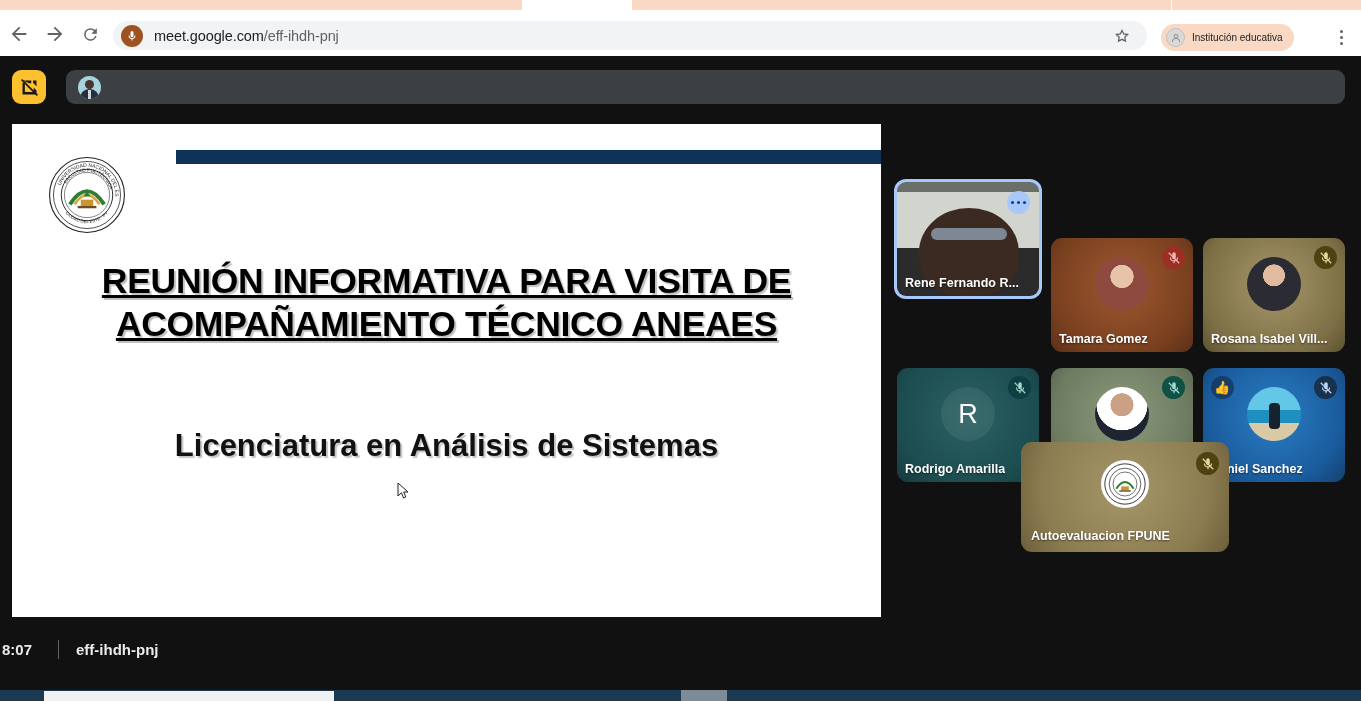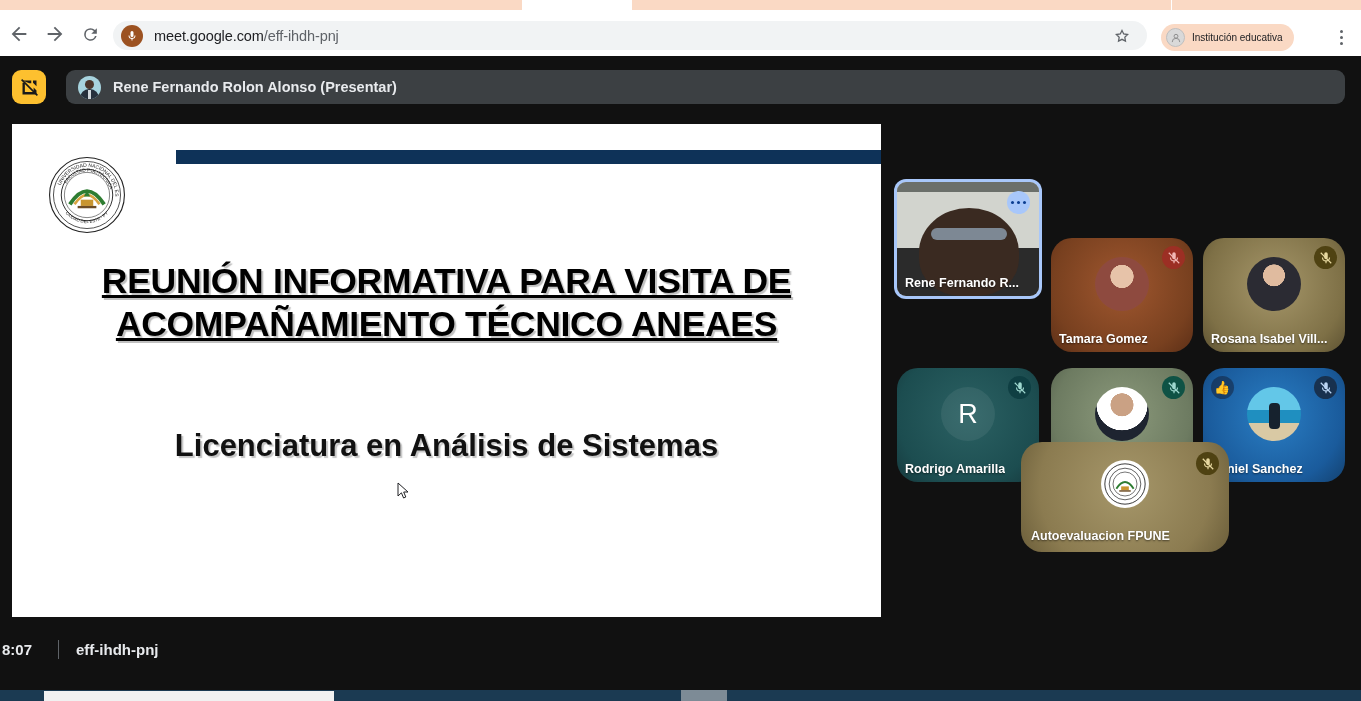--- a/index.html
+++ b/index.html
@@ -139,21 +139,21 @@
     background: #0e3258; display: flex; align-items: center; justify-content: flex-end;
   }
   .slide-footer span { font-size: 13.5px; font-weight: bold; color: #ffffff; margin-right: 8px; }
   .slide-cursor {
     position: absolute; left: 385px; top: 358px; width: 12px; height: 18px;
   }
 
   
   .tile {
     position: absolute; width: 142px; height: 114px;
-    border-radius: 21px; overflow: hidden;
+    border-radius: 11px; overflow: hidden;
   }
   .tile .tile-name {
     position: absolute; left: 8px; bottom: 6px;
     font-size: 12.5px; font-weight: bold; color: #ffffff;
     white-space: nowrap; text-shadow: 0 1px 2px rgba(0,0,0,.55);
     max-width: 128px; overflow: hidden;
   }
   .tile .avatar {
     position: absolute; left: 50%; top: 46px; transform: translate(-50%,-50%);
     width: 54px; height: 54px; border-radius: 50%;
@@ -269,21 +269,20 @@
       <path fill="#1a1a1a" d="M4 4h10v3h-2.2L4 4zm0 2.6V20h16v-4.6l-3.3-3.3V17H6.7V6.8L4 6.6zM16 6.6V4h4v6.6l-4-4z"></path>
       <path stroke="#1a1a1a" stroke-width="1.9" d="M3 3l18 18"></path>
     </svg>
   </div>
   <div class="presenter-bar">
     <div class="presenter-av">
       <div class="pa-head"></div>
         <div class="pa-body"></div>
         <div class="pa-tie"></div>
     </div>
-    <span class="presenter-name">Rene Fernando Rolon Alonso (Presentar)</span>
   </div>
 
   <div class="slide">
     <div class="slide-topbar"></div>
 
     <svg class="seal" viewBox="0 0 100 100">
       <circle cx="50" cy="50" r="48" fill="#fff" stroke="#222" stroke-width="1.4"></circle>
       <circle cx="50" cy="50" r="43" fill="none" stroke="#222" stroke-width="1"></circle>
       <circle cx="50" cy="50" r="33" fill="none" stroke="#222" stroke-width="1.2"></circle>
       <circle cx="50" cy="50" r="29" fill="none" stroke="#222" stroke-width=".7"></circle>

